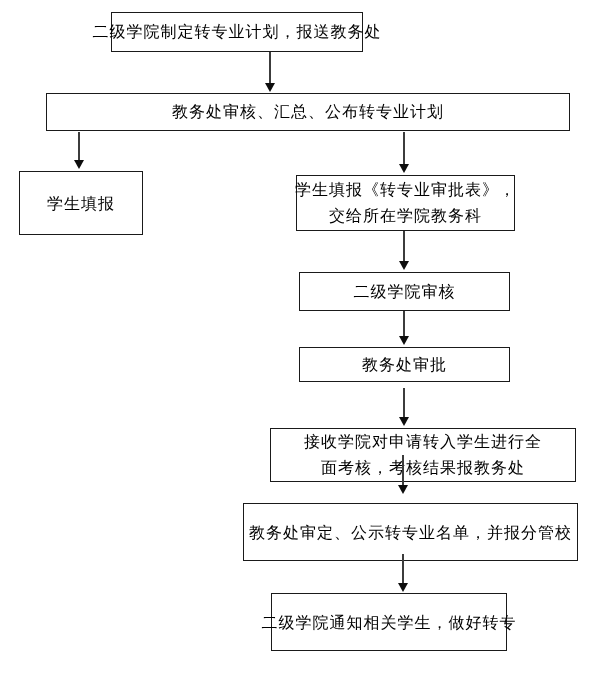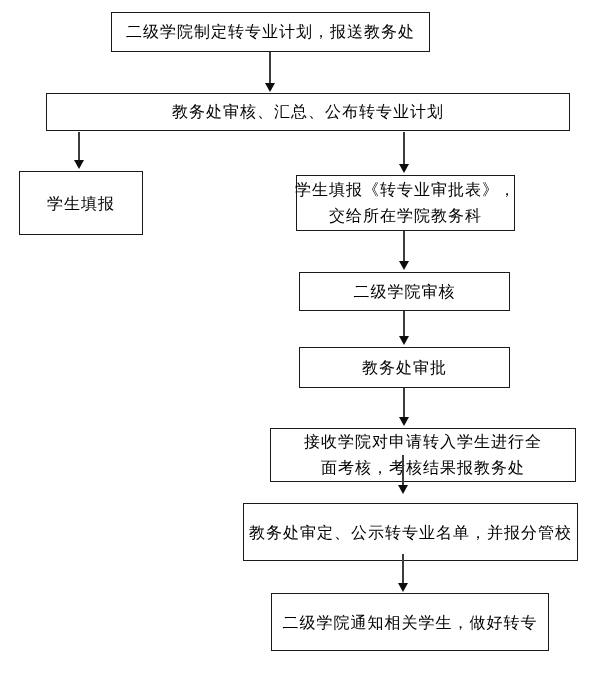--- a/index.html
+++ b/index.html
@@ -51,21 +51,21 @@
     border-right: 5px solid transparent;
     border-top: 9px solid #0d0d0d;
   }
   .over { z-index: 3; }
 </style>
 </head>
 <body>
 
 <div class="canvas">
 
-  <div class="node" style="left:111px; top:12px; width:319px; height:40px;">
+  <div class="node" style="left:111px; top:12px; width:252px; height:40px;">
     <span class="ln">二级学院制定转专业计划，报送教务处</span>
   </div>
 
   <div class="arrow" style="left:269px; top:52px; height:31px;"></div>
 
   <div class="node" style="left:46px; top:93px; width:524px; height:38px;">
     <span class="ln">教务处审核、汇总、公布转专业计划</span>
   </div>
 
   <div class="arrow" style="left:78px; top:132px; height:28px;"></div>
@@ -82,36 +82,36 @@
   </div>
 
   <div class="arrow" style="left:403px; top:231px; height:30px;"></div>
 
   <div class="node" style="left:299px; top:272px; width:211px; height:39px;">
     <span class="ln">二级学院审核</span>
   </div>
 
   <div class="arrow" style="left:403px; top:311px; height:25px;"></div>
 
-  <div class="node" style="left:299px; top:347px; width:211px; height:41px;">
+  <div class="node" style="left:299px; top:347px; width:211px; height:35px;">
     <span class="ln">教务处审批</span>
   </div>
 
   <div class="arrow" style="left:403px; top:388px; height:29px;"></div>
 
   <div class="node" style="left:270px; top:428px; width:306px; height:54px;">
     <span class="ln">接收学院对申请转入学生进行全</span>
     <span class="ln">面考核，考核结果报教务处</span>
   </div>
 
   <div class="arrow over" style="left:402px; top:455px; height:30px;"></div>
 
   <div class="node" style="left:243px; top:496px; width:335px; height:58px; line-height:27px;margin-top:7px;">
     <span class="ln">教务处审定、公示转专业名单，并报分管校</span>
   </div>
 
   <div class="arrow" style="left:402px; top:554px; height:29px;"></div>
 
-  <div class="node" style="left:271px; top:593px; width:278px; height:58px; line-height:27px;">
+  <div class="node" style="left:271px; top:593px; width:236px; height:58px; line-height:27px;">
     <span class="ln">二级学院通知相关学生，做好转专</span>
   </div>
 
 </div>
 
 </body></html>

